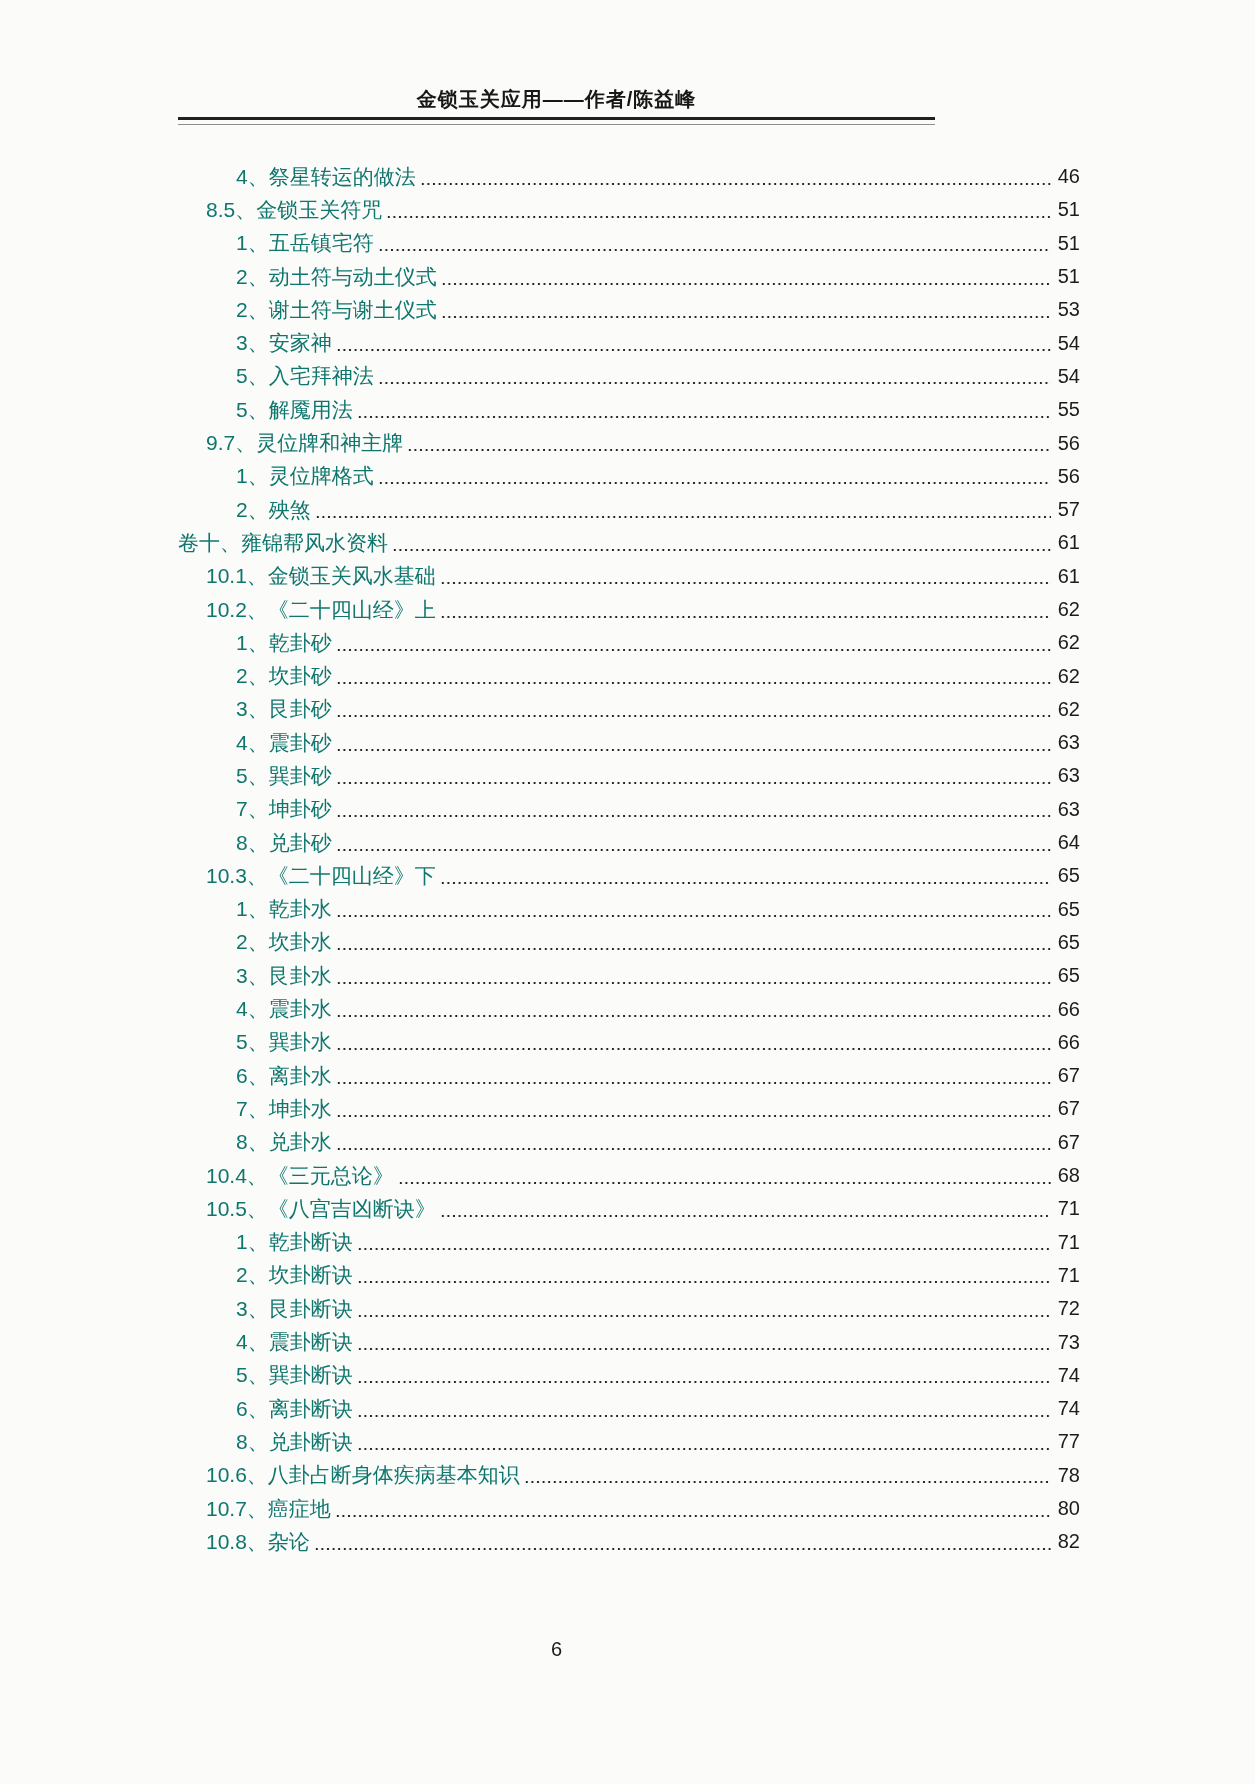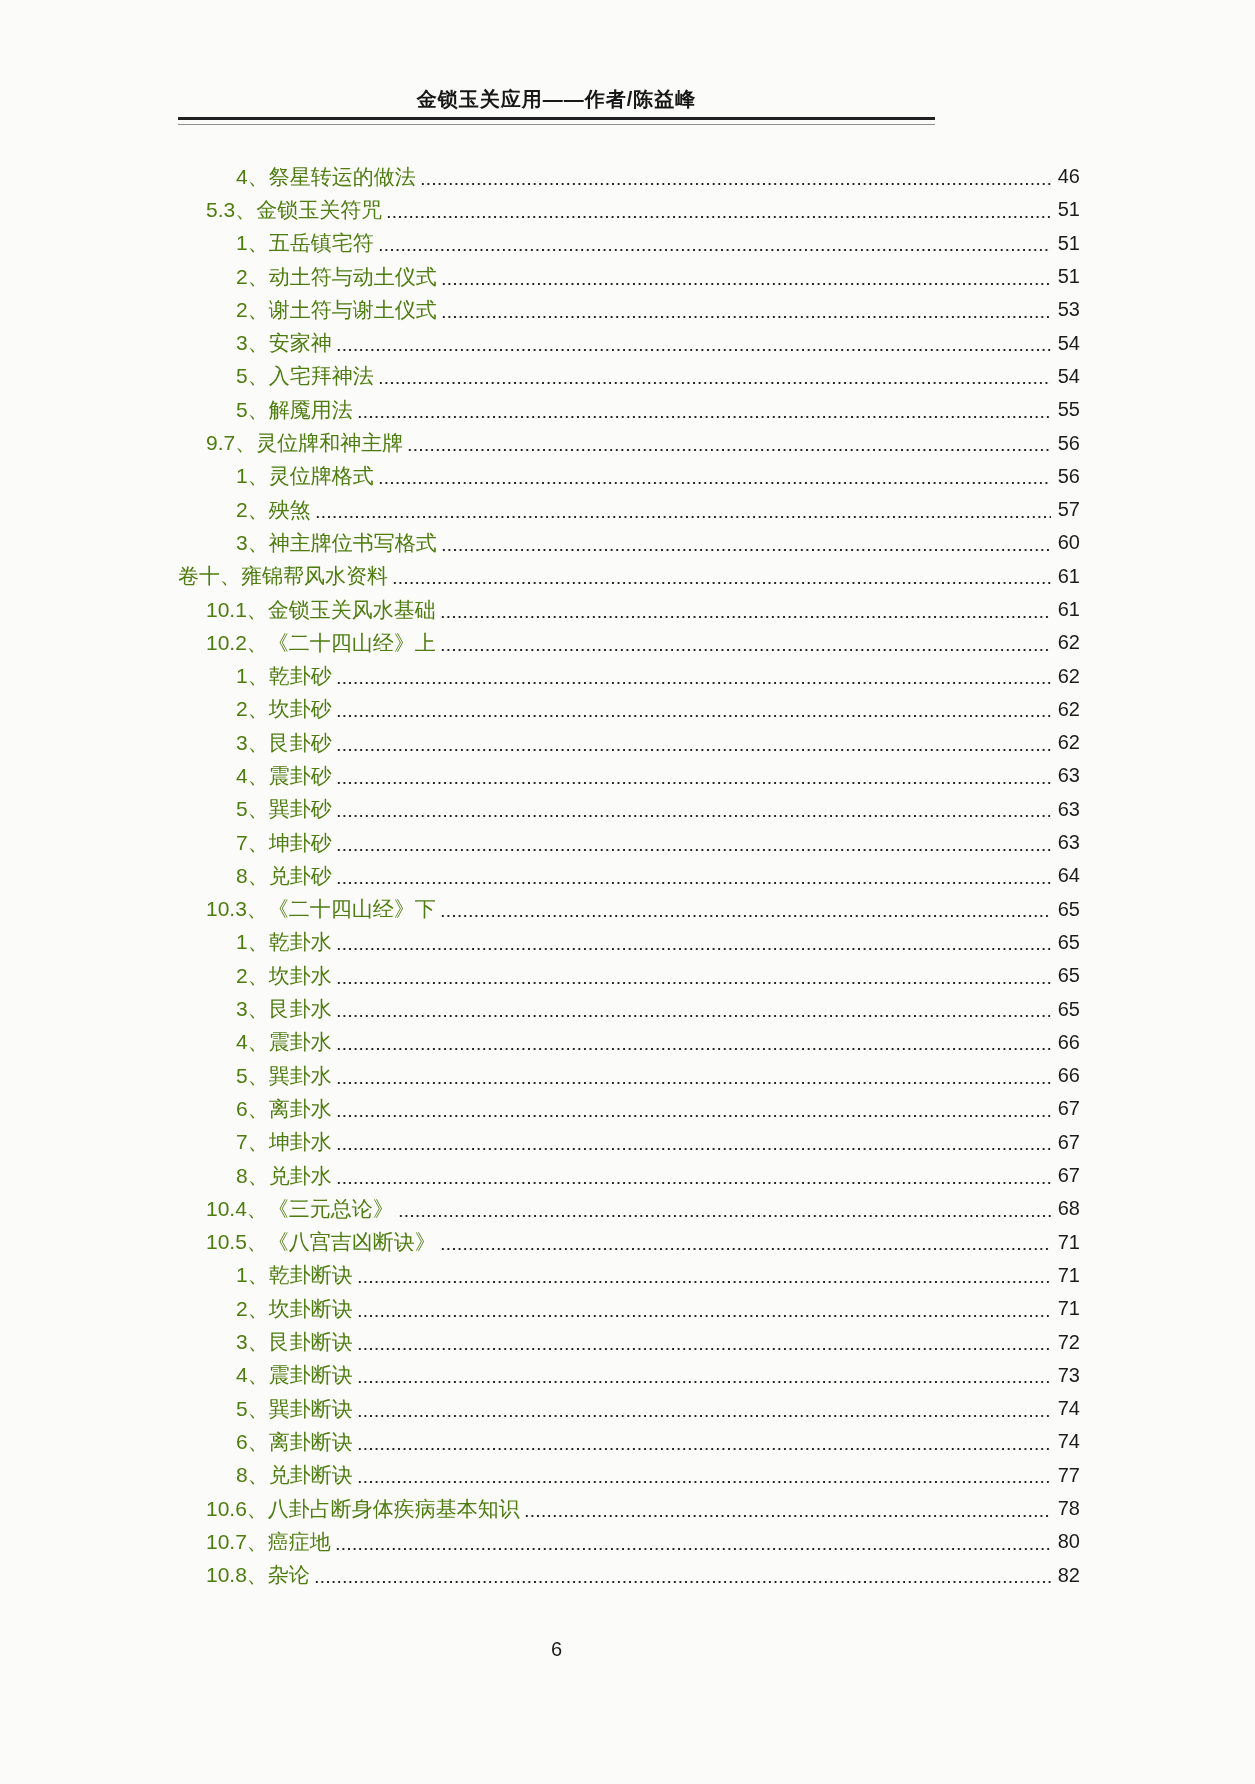--- a/index.html
+++ b/index.html
@@ -28,21 +28,21 @@
   }
   .toc{
     position:absolute;top:160px;left:176px;width:904px;
   }
   .row{
     display:flex;align-items:center;
     height:33.3px;
     font-size:21px;
     white-space:nowrap;
   }
-  .row .label{flex:0 0 auto;color:#4d7c0f;}
+  .row .label{flex:0 0 auto;color:#0f766e;}
   .row.lvl0 .label{padding-left:2px;}
   .row.lvl1 .label{padding-left:30px;}
   .row.lvl2 .label{padding-left:60px;}
   .row .leader{
     flex:1 1 auto;
     align-self:stretch;
     margin:0 3px 0 4px;
     background-image:radial-gradient(circle, #242424 1.15px, transparent 1.5px);
     background-size:5.6px 8px;
     background-repeat:repeat-x;
@@ -71,21 +71,21 @@
   <div class="header-rule-thick"></div>
   <div class="header-rule-thin"></div>
 
   <div class="toc" id="toc-list">
       <div class="row lvl2">
     <span class="label">4、祭星转运的做法</span>
     <span class="leader"></span>
     <span class="pagenum">46</span>
   </div>
       <div class="row lvl1">
-    <span class="label">5.3、金锁玉关符咒</span>
+    <span class="label">8.5、金锁玉关符咒</span>
     <span class="leader"></span>
     <span class="pagenum">51</span>
   </div>
       <div class="row lvl2">
     <span class="label">1、五岳镇宅符</span>
     <span class="leader"></span>
     <span class="pagenum">51</span>
   </div>
       <div class="row lvl2">
     <span class="label">2、动土符与动土仪式</span>
@@ -119,25 +119,20 @@
   </div>
       <div class="row lvl2">
     <span class="label">1、灵位牌格式</span>
     <span class="leader"></span>
     <span class="pagenum">56</span>
   </div>
       <div class="row lvl2">
     <span class="label">2、殃煞</span>
     <span class="leader"></span>
     <span class="pagenum">57</span>
-  </div>
-      <div class="row lvl2">
-    <span class="label">3、神主牌位书写格式</span>
-    <span class="leader"></span>
-    <span class="pagenum">60</span>
   </div>
       <div class="row lvl0">
     <span class="label">卷十、雍锦帮风水资料</span>
     <span class="leader"></span>
     <span class="pagenum">61</span>
   </div>
       <div class="row lvl1">
     <span class="label">10.1、金锁玉关风水基础</span>
     <span class="leader"></span>
     <span class="pagenum">61</span>

